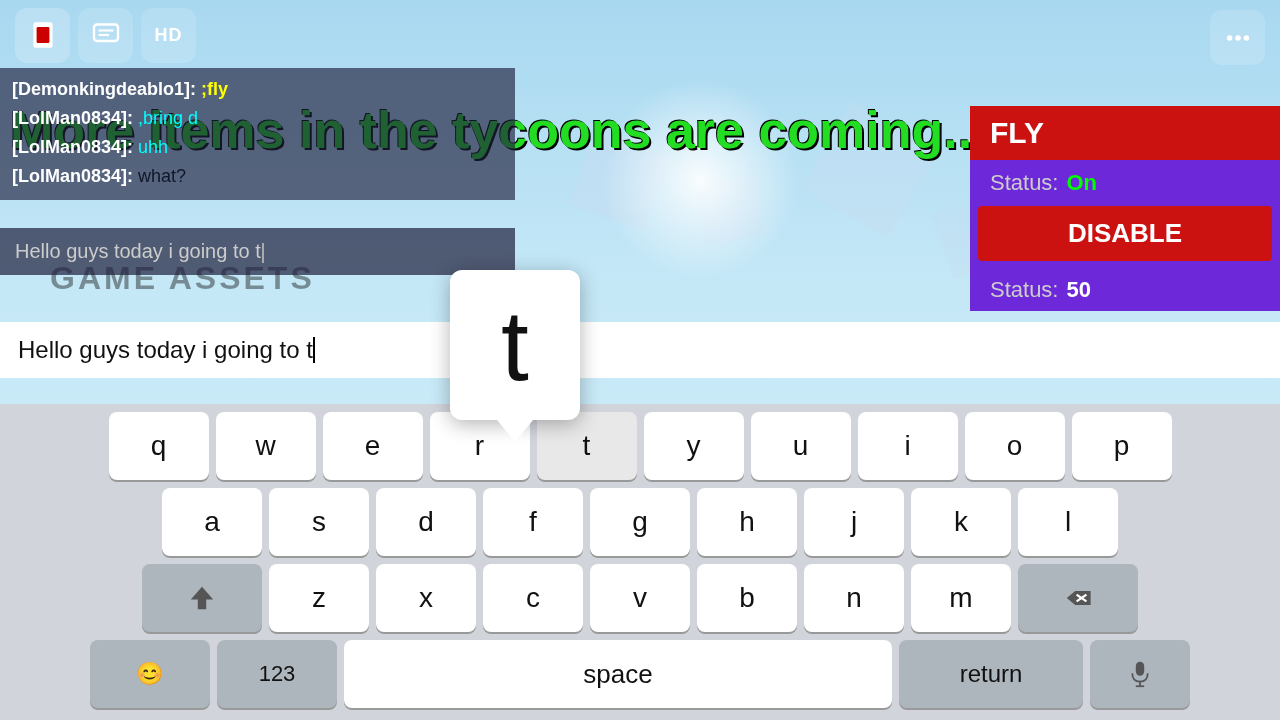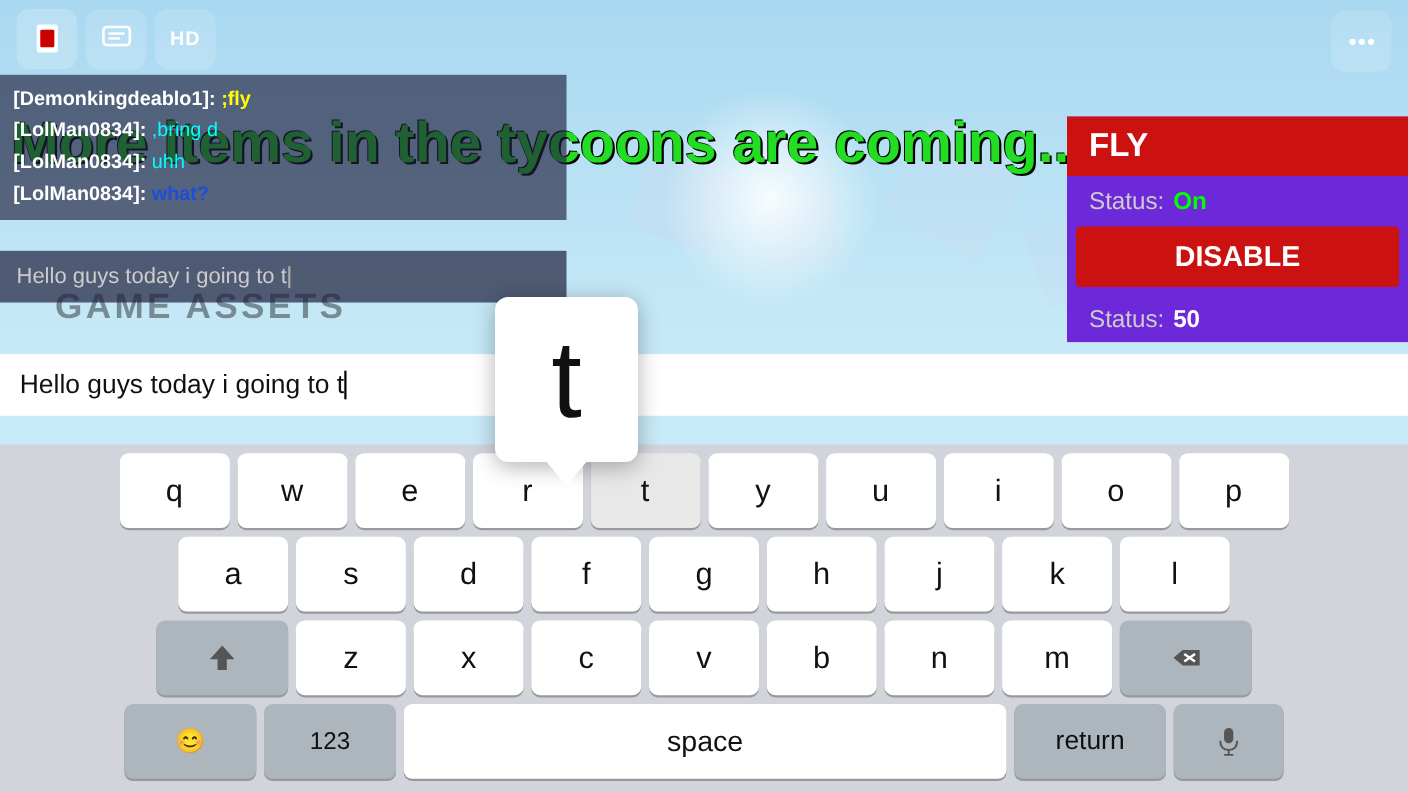--- a/index.html
+++ b/index.html
@@ -291,21 +291,21 @@
     }
 
     .key.space-key {
       background: white;
       width: 548px;
       font-size: 26px;
     }
 
     .key.return-key {
       background: #adb5bd;
-      width: 138px;
+      width: 184px;
       font-size: 24px;
     }
 
     .key.mic-key {
       background: #adb5bd;
       width: 100px;
       font-size: 24px;
     }
 
     
@@ -362,21 +362,21 @@
   <div class="chat-message">
     <span class="chat-username" style="color:white;">[LolMan0834]:</span>
     <span style="color:#00ffff;"> ,bring d</span>
   </div>
   <div class="chat-message">
     <span class="chat-username" style="color:white;">[LolMan0834]:</span>
     <span style="color:#00ffff;"> uhh</span>
   </div>
   <div class="chat-message">
     <span class="chat-username" style="color:white;">[LolMan0834]:</span>
-    <span style="color:#1d4ed8;font-weight:bold;"> what?</span>
+    <span style="color:#0f172a;"> what?</span>
   </div>
 </div>
 
 <div class="chat-input-game">
   <span>Hello guys today i going to t</span><span class="cursor"></span>
 </div>
 
 <div class="fly-panel">
   <div class="fly-header">FLY</div>
   <div class="fly-status-row">

